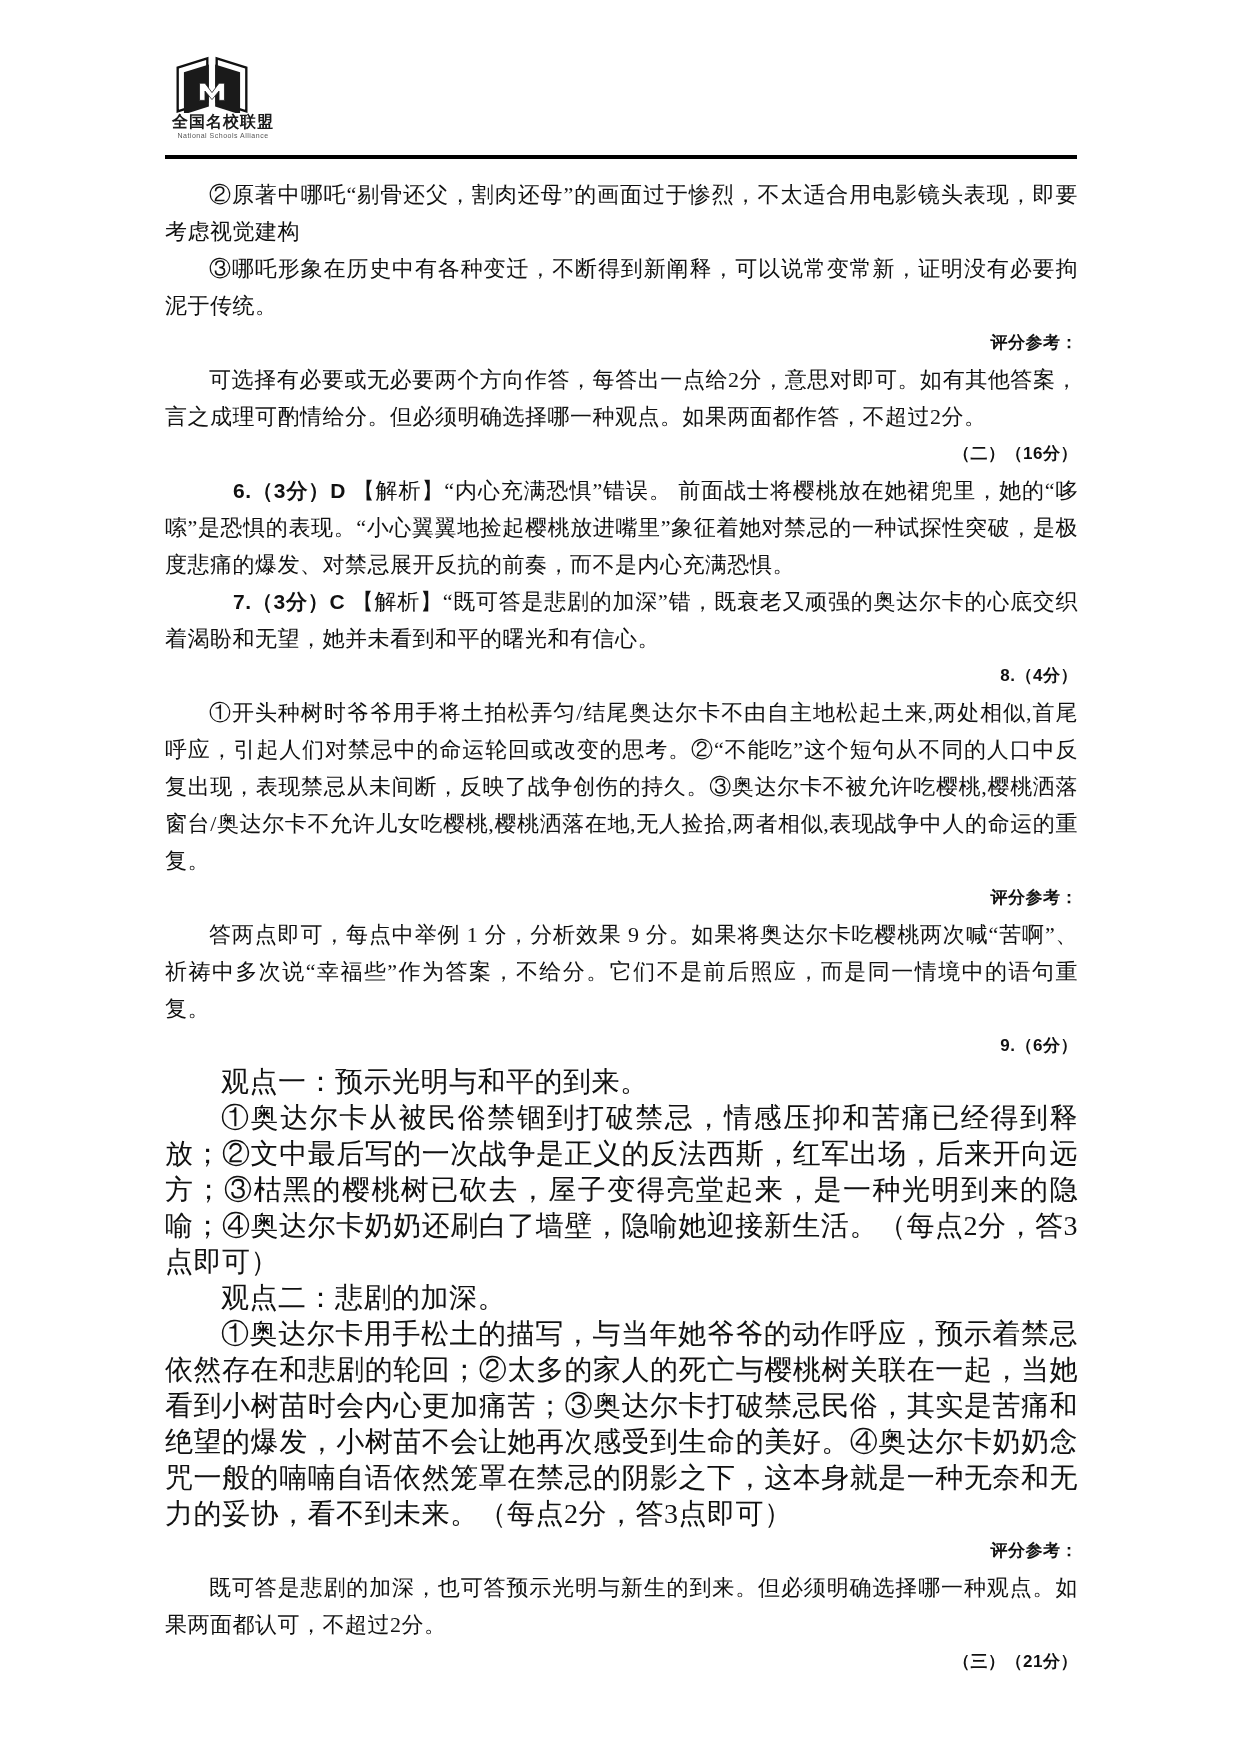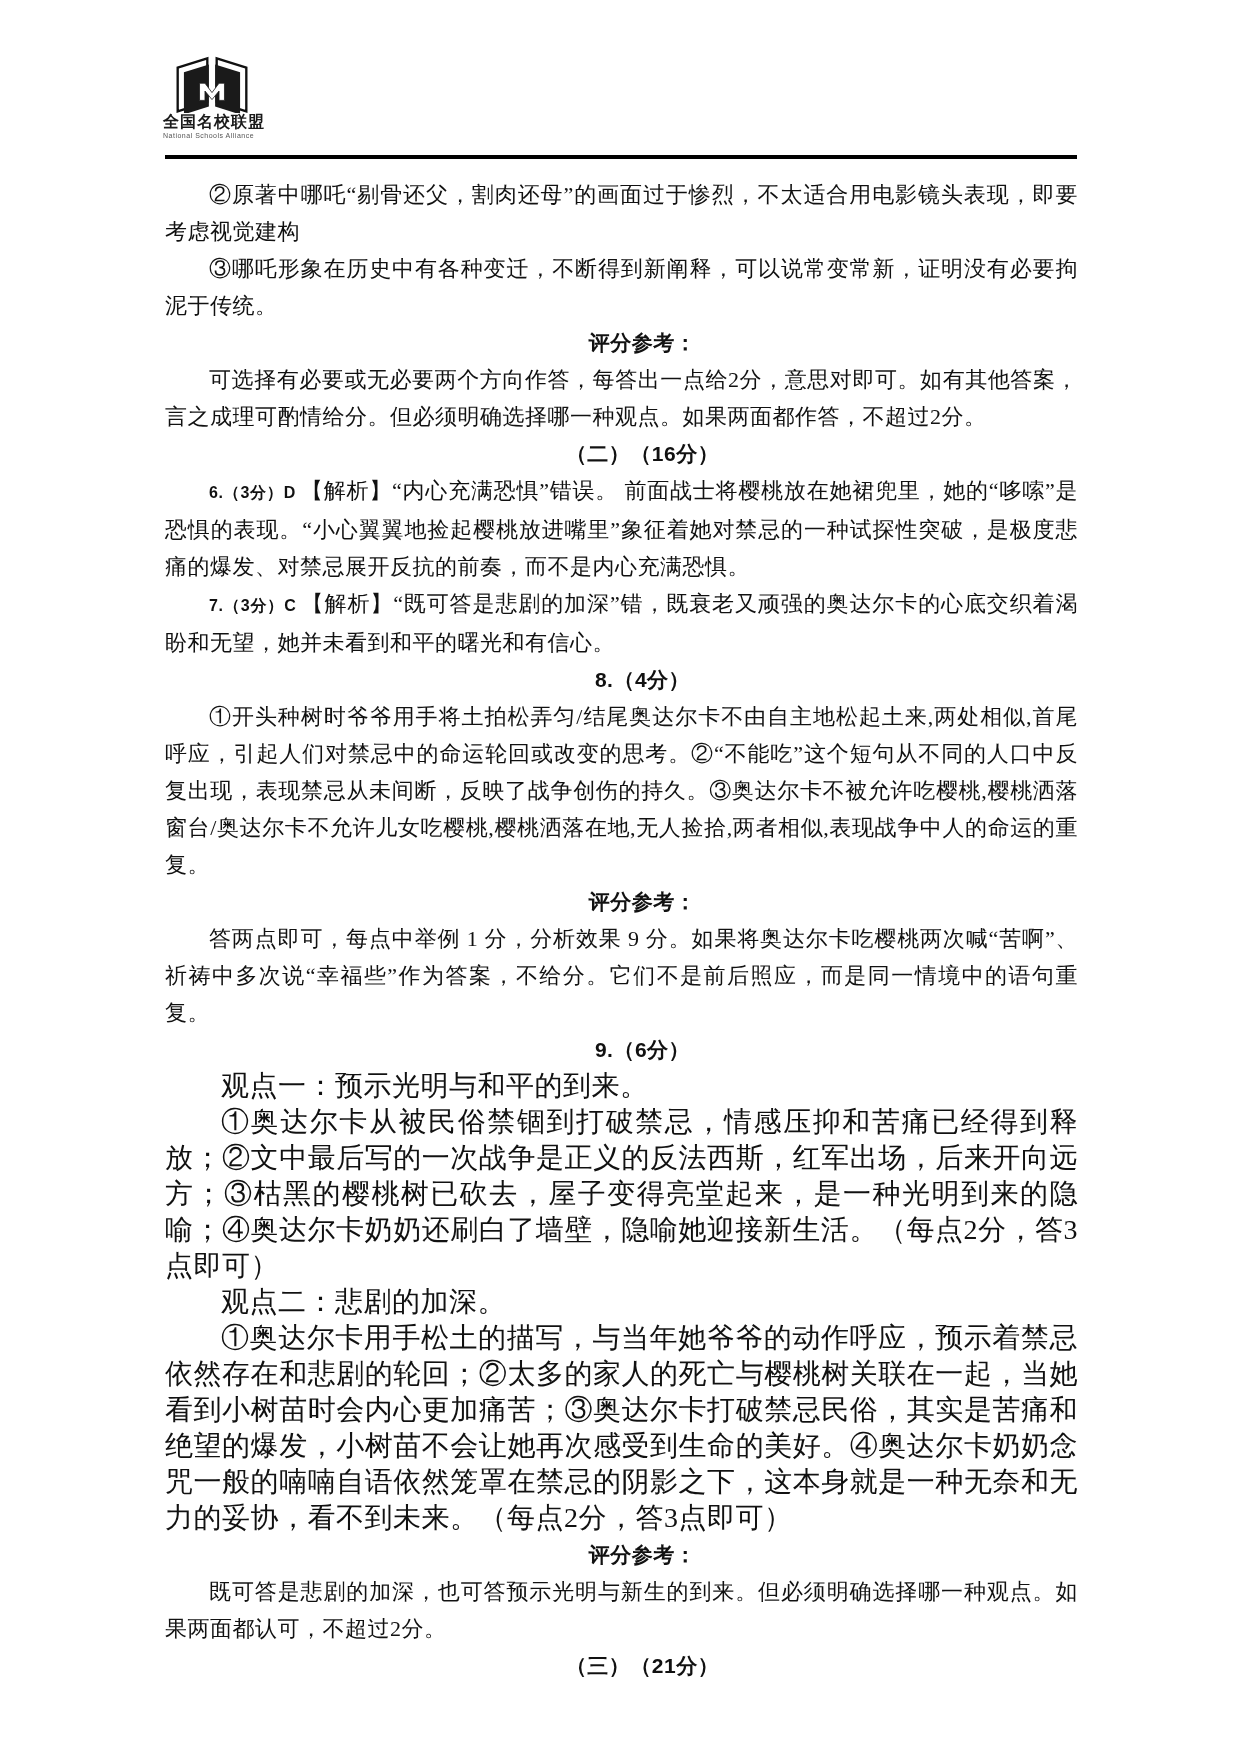--- a/index.html
+++ b/index.html
@@ -10,21 +10,21 @@
     background: #ffffff;
     font-family: "Liberation Serif", "DejaVu Serif", serif;
     color: #111;
     overflow: hidden;
   }
   .logo {
     position: absolute;
     left: 163px;
     top: 55px;
     width: 120px;
-    text-align: left;
+    text-align: center;
   }
   .logo-icon { display: block; margin-left: 10px; }
   .logo-cn {
     font-family: "Liberation Sans", "DejaVu Sans", sans-serif;
     font-weight: bold;
     font-size: 16px;
     letter-spacing: 1px;
     color: #1a1a1a;
     line-height: 18px;
     white-space: nowrap;
@@ -55,31 +55,32 @@
     margin: 0;
     padding: 0;
     text-indent: 2em;
     text-align: justify;
     font-size: 22px;
     line-height: 37px;
     letter-spacing: 0.5px;
   }
   .doc-body p.heading {
     font-weight: bold;
-    text-align: center;
+    text-align: right;
     font-family: "Liberation Sans", "DejaVu Sans", sans-serif;
-    font-size: 21px;
+    font-size: 17px;
   }
   .doc-body p.small {
     font-size: 28px;
     line-height: 36px;
   }
   .doc-body b.answer-label {
     font-family: "Liberation Sans", "DejaVu Sans", sans-serif;
-    font-size: 16px;
+    font-size: 21px;
+    margin-left: 24px;
   }
 </style>
 </head>
 <body>
 
 <div class="page">
 
   <div class="logo">
     <svg class="logo-icon" width="78" height="58" viewBox="0 0 100 74">
 

